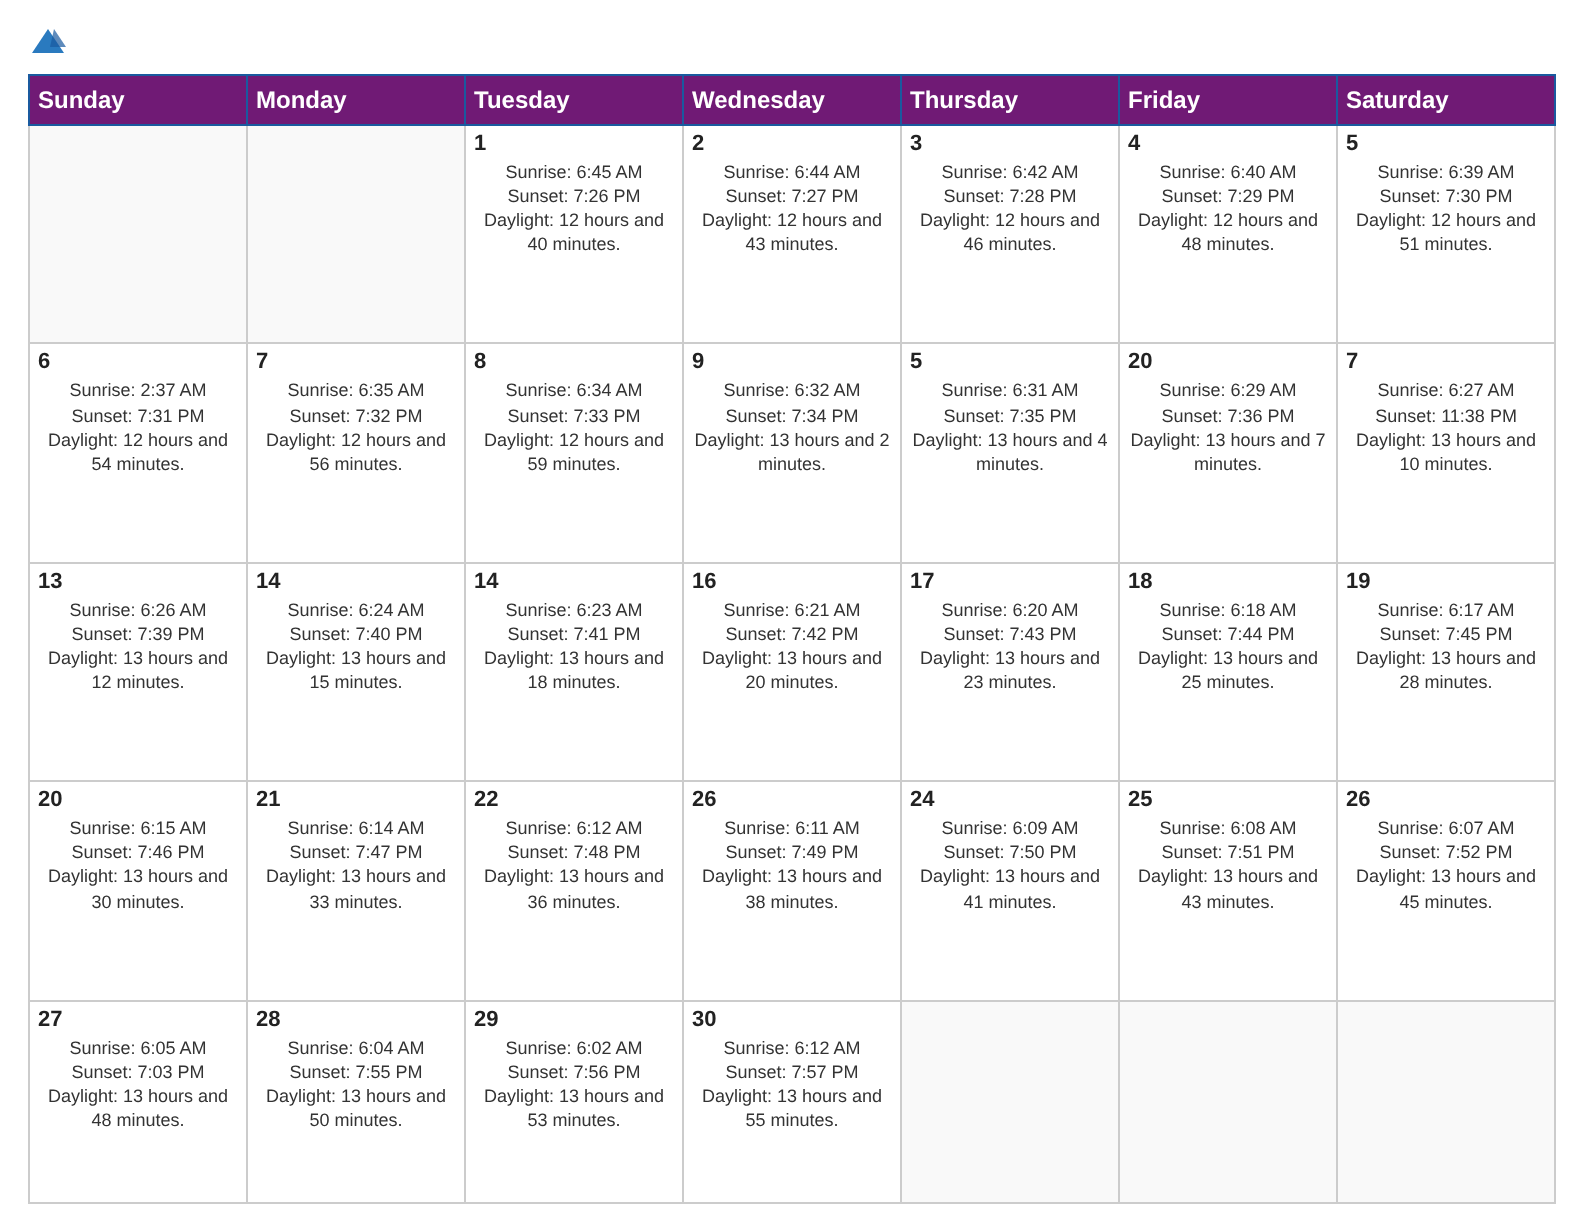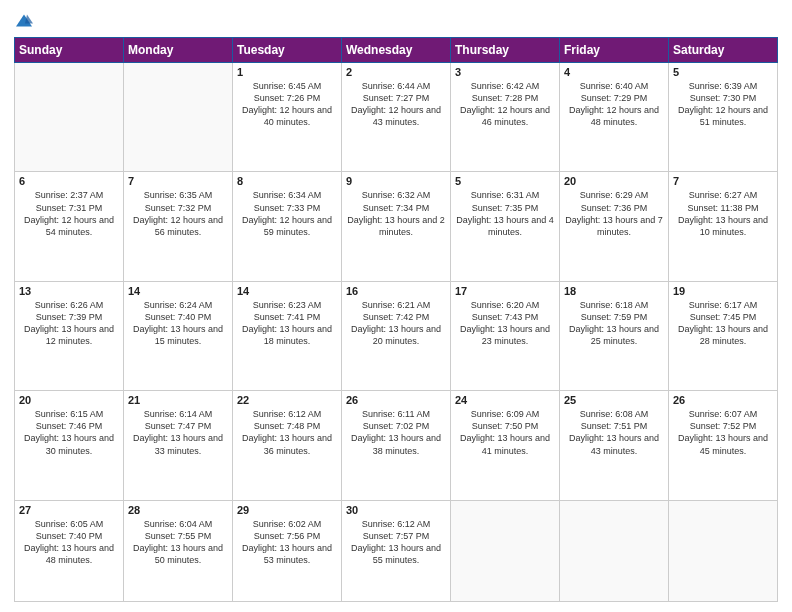--- a/index.html
+++ b/index.html
@@ -238,21 +238,21 @@
           </td>
           <td>
             <span class="day-num">17</span>
             <div class="day-info">Sunrise: 6:20 AM
 Sunset: 7:43 PM
 Daylight: 13 hours and 23 minutes.</div>
           </td>
           <td>
             <span class="day-num">18</span>
             <div class="day-info">Sunrise: 6:18 AM
-Sunset: 7:59 PM
+Sunset: 7:44 PM
 Daylight: 13 hours and 25 minutes.</div>
           </td>
           <td>
             <span class="day-num">19</span>
             <div class="day-info">Sunrise: 6:17 AM
 Sunset: 7:45 PM
 Daylight: 13 hours and 28 minutes.</div>
           </td>
         </tr>
         <tr>
@@ -270,21 +270,21 @@
           </td>
           <td>
             <span class="day-num">22</span>
             <div class="day-info">Sunrise: 6:12 AM
 Sunset: 7:48 PM
 Daylight: 13 hours and 36 minutes.</div>
           </td>
           <td>
             <span class="day-num">26</span>
             <div class="day-info">Sunrise: 6:11 AM
-Sunset: 7:02 PM
+Sunset: 7:49 PM
 Daylight: 13 hours and 38 minutes.</div>
           </td>
           <td>
             <span class="day-num">24</span>
             <div class="day-info">Sunrise: 6:09 AM
 Sunset: 7:50 PM
 Daylight: 13 hours and 41 minutes.</div>
           </td>
           <td>
             <span class="day-num">25</span>
@@ -296,21 +296,21 @@
             <span class="day-num">26</span>
             <div class="day-info">Sunrise: 6:07 AM
 Sunset: 7:52 PM
 Daylight: 13 hours and 45 minutes.</div>
           </td>
         </tr>
         <tr class="last-row">
           <td>
             <span class="day-num">27</span>
             <div class="day-info">Sunrise: 6:05 AM
-Sunset: 7:40 PM
+Sunset: 7:03 PM
 Daylight: 13 hours and 48 minutes.</div>
           </td>
           <td>
             <span class="day-num">28</span>
             <div class="day-info">Sunrise: 6:04 AM
 Sunset: 7:55 PM
 Daylight: 13 hours and 50 minutes.</div>
           </td>
           <td>
             <span class="day-num">29</span>

